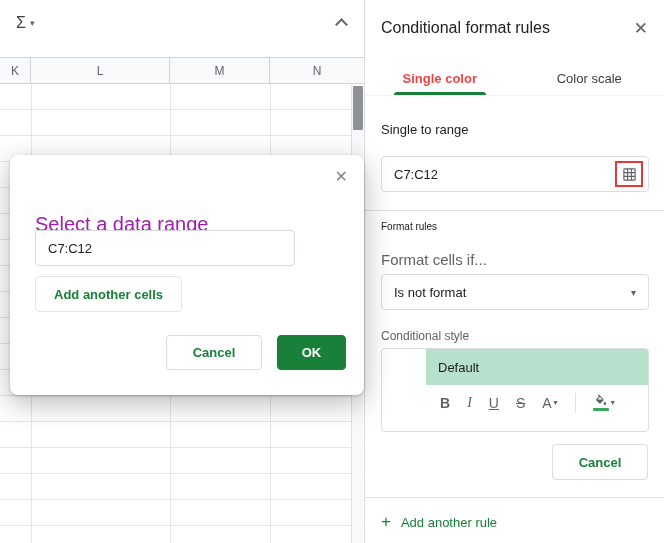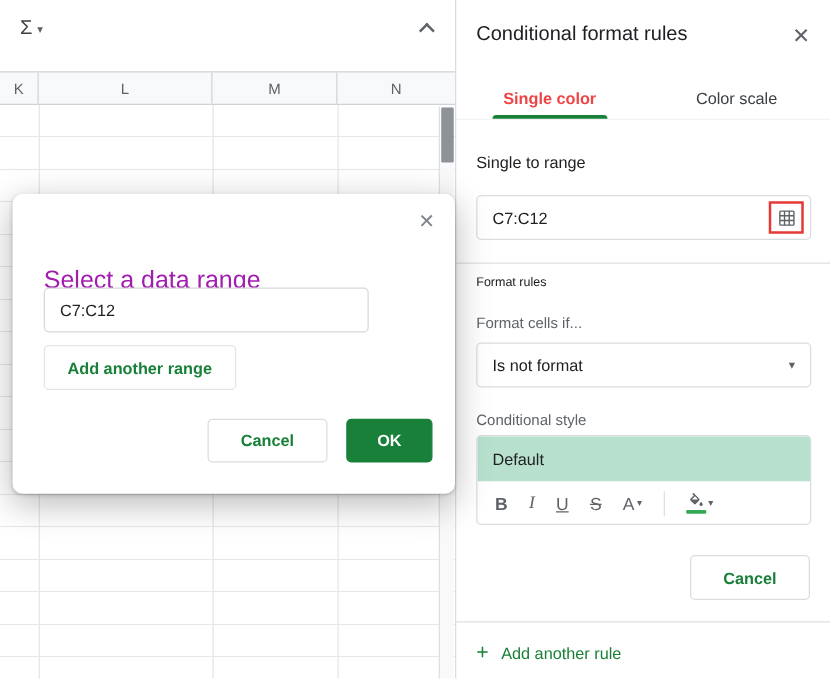--- a/index.html
+++ b/index.html
@@ -59,29 +59,29 @@
     border: 1px solid #dadce0; border-radius: 4px; background: #fff; }
   .range-box input { position: absolute; inset: 0; border: none; outline: none; background: transparent;
     font-family: inherit; font-size: 13px; color: #202124; padding: 0 40px 0 12px; }
   .range-grid-btn { position: absolute; right: 5px; top: 4px; width: 28px; height: 26px;
     border: 2px solid #e53935; display: flex; align-items: center; justify-content: center; cursor: pointer; background: #fff; }
 
   .panel-divider { position: absolute; left: 0; width: 100%; height: 1px; background: #e0e0e0; }
   .div1 { top: 210px; } .div2 { top: 497px; }
 
   .format-rules-heading { position: absolute; left: 16px; top: 221px; font-size: 10px; color: #202124; }
-  .condition-label { position: absolute; left: 16px; top: 251px; font-size: 12px; color: #5f6368; }
+  .condition-label { position: absolute; left: 16px; top: 251px; font-size: 15px; color: #5f6368; }
   .condition-select { position: absolute; left: 16px; top: 274px; width: 268px; height: 36px;
     border: 1px solid #dadce0; border-radius: 4px; background: #fff; display: flex; align-items: center;
     padding: 0 12px; font-size: 13px; color: #202124; cursor: pointer; }
   .condition-select .caret { margin-left: auto; font-size: 10px; color: #5f6368; }
 
   .style-label { position: absolute; left: 16px; top: 329px; font-size: 12px; color: #5f6368; }
-  .style-box { position: absolute; left: 16px; top: 348px; width: 268px; height: 72px;
-    border: 1px solid #dadce0; border-radius: 4px; overflow: hidden; background: #fff; }
+  .style-box { position: absolute; left: 16px; top: 348px; width: 268px; height: 84px;
+    border: 1px solid #dadce0; border-radius: 4px; overflow: hidden; background: #fff; padding-left: 44px; }
   .style-preview { height: 36px; background: #b7e1cd; display: flex; align-items: center;
     padding: 0 12px; font-size: 13px; color: #202124; }
   .style-toolbar { height: 35px; display: flex; align-items: center; padding: 0 14px; gap: 17px; }
   .fmt-btn { font-size: 14px; color: #5f6368; cursor: pointer; display: flex; align-items: center; gap: 2px; }
   .fmt-btn.bold { font-weight: bold; }
   .fmt-btn.italic { font-style: italic; font-family: "Liberation Serif", serif; }
   .fmt-btn.underline { text-decoration: underline; }
   .fmt-btn.strike { text-decoration: line-through; }
   .fmt-btn .mini-caret { font-size: 8px; color: #5f6368; }
   .tb-divider { width: 1px; height: 20px; background: #e0e0e0; }
@@ -220,18 +220,18 @@
     <div class="add-rule">
       <span class="plus">+</span>
       <span>Add another rule</span>
     </div>
   </aside>
 
   <div class="dialog">
     <div class="dialog-title">Select a data range</div>
     <div class="dialog-close">✕</div>
     <input class="dialog-input" value="C7:C12" style="">
-    <button class="add-range-btn">Add another range</button>
+    <button class="add-range-btn">Add another cells</button>
     <button class="btn outline dialog-cancel">Cancel</button>
     <button class="btn filled dialog-ok">OK</button>
   </div>
 
 </div>
 
 </body></html>

